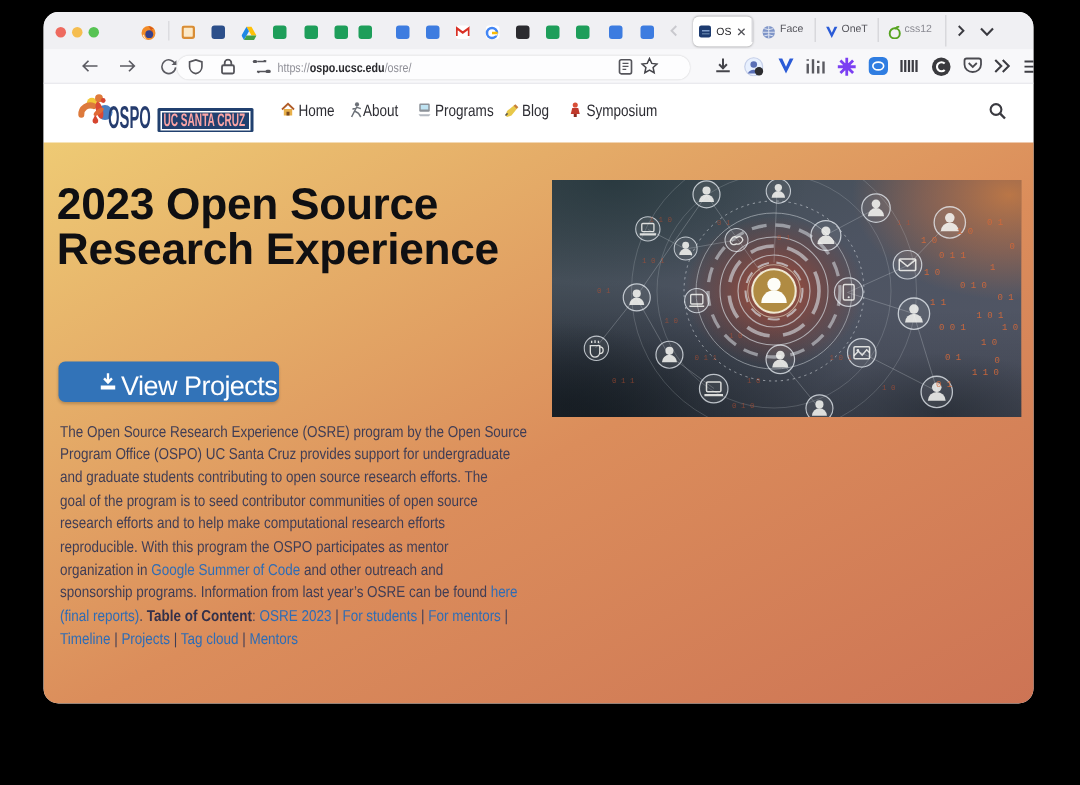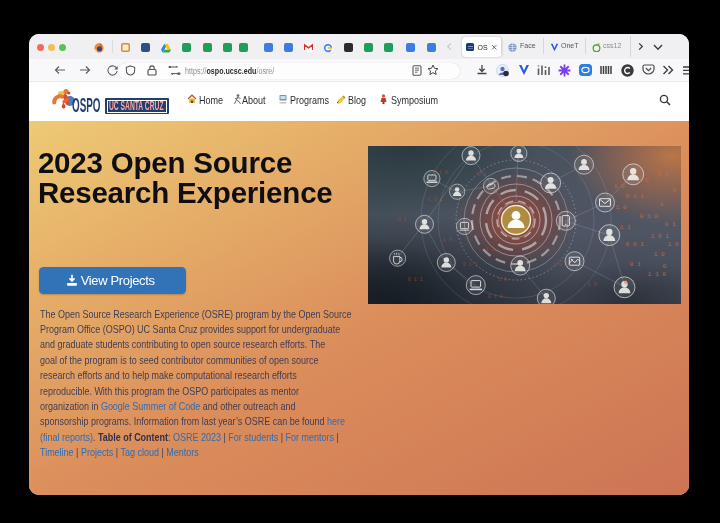--- a/index.html
+++ b/index.html
@@ -1,18 +1,18 @@
 <!DOCTYPE html>
 <html><head>
 <meta charset="utf-8">
 <style>
 * { margin:0; padding:0; box-sizing:border-box; }
 html,body { width:720px; height:523px; background:#000; overflow:hidden;
   font-family:"Liberation Sans", sans-serif; -webkit-font-smoothing:antialiased; }
-#win { position:absolute; left:29px; top:34px; width:660px; height:461px;
+#win { position:absolute; left:29px; top:8px; width:660px; height:461px;
   border-radius:10px; overflow:hidden; background:#fff; }
 .abs { position:absolute; }
 
 #tabbar { position:absolute; left:0; top:0; width:660px; height:25px; background:#f0f0f3; }
 .tl { position:absolute; top:9.5px; width:7px; height:7px; border-radius:50%; }
 .pin { position:absolute; top:8.7px; width:9px; height:9px; border-radius:2px; }
 #activetab { position:absolute; left:432.5px; top:3px; width:40px; height:19.5px;
   background:#fff; border-radius:4px; box-shadow:0 0 1.5px rgba(0,0,0,.35); }
 .tabtxt { position:absolute; top:8px; font-size:7px; color:#4a4a52; }
 #urlbar { position:absolute; left:0; top:25px; width:660px; height:22px; background:#f8f8fa; }
@@ -31,21 +31,21 @@
 .nav { position:absolute; top:61px; font-size:11px; line-height:11px; color:#2d2d33;
   transform:scaleX(0.82); transform-origin:0 0; }
 
 #hero { position:absolute; left:0; top:87px; width:704px; height:374px;
   background:linear-gradient(to bottom right, #eeca74 0%, #db8d5b 52%, #cc7254 100%); }
 #h1 { position:absolute; left:8.9px; top:27px; font-size:29.5px; line-height:30px;
   font-weight:bold; color:#0f0f12; letter-spacing:-0.2px; }
 #sub { position:absolute; left:10.4px; top:96px; font-size:16px; letter-spacing:-0.15px; line-height:24.7px; color:#101014; }
 #btn { position:absolute; left:9.7px; top:146px; width:147px; height:27px;
   background:#3273b8; border-radius:4.5px; box-shadow:0 1px 2px rgba(0,0,0,.2); }
-#btn span { position:absolute; left:42px; top:5.5px; color:#fff; font-size:13px; letter-spacing:-0.35px; }
+#btn span { position:absolute; left:42px; top:5.5px; color:#fff; font-size:18px; letter-spacing:-0.35px; }
 #para { position:absolute; left:10.7px; top:185.5px; width:380px; font-size:10.5px;
   line-height:15.4px; color:#403d55; white-space:nowrap;
   transform:scaleX(0.855); transform-origin:0 0; }
 #para a { color:#2e6cb5; text-decoration:none; }
 #para b { color:#33304a; }
 .nc { fill:rgba(255,255,255,0.07); stroke:rgba(235,240,245,0.75); stroke-width:0.8; }
 .pp { fill:rgba(248,248,245,0.85); }
 .dd { fill:none; stroke:rgba(248,248,245,0.85); stroke-width:1.0; }
 </style>
 </head>

